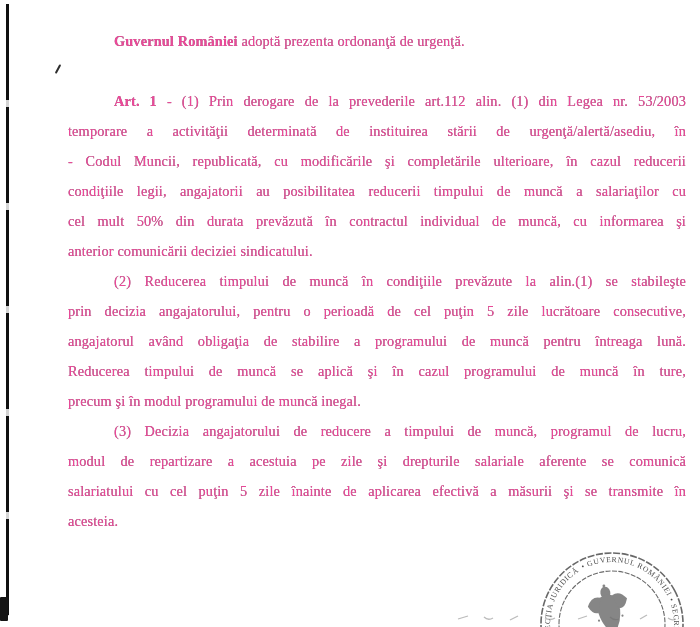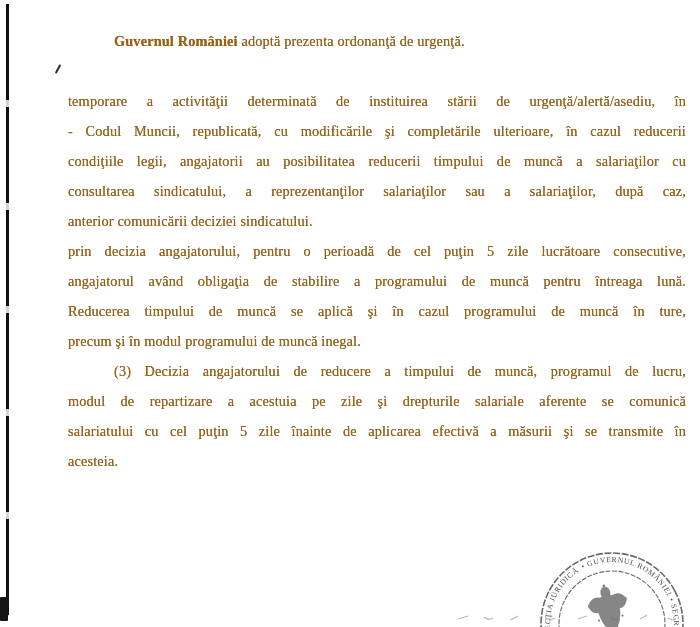--- a/index.html
+++ b/index.html
@@ -1,18 +1,18 @@
 <!DOCTYPE html>
 <html><head>
 <meta charset="utf-8">
 <style>
   html,body{margin:0;padding:0;background:#ffffff;}
   .page{
     position:relative;width:700px;height:627px;background:#ffffff;overflow:hidden;
-    font-family:"Liberation Serif","DejaVu Serif",serif;color:#a16207;
+    font-family:"Liberation Serif","DejaVu Serif",serif;color:#ec4899;
   }
   .content{position:absolute;left:68px;top:26px;width:618px;}
   .preamble{
     margin:0 0 30px 0;font-size:14.3px;line-height:30px;text-indent:46px;
     text-align:left;letter-spacing:.15px;text-shadow:0 0 .4px rgba(0,0,0,.55);
   }
   .line{
     font-size:14.3px;line-height:30px;height:30px;overflow:hidden;
     text-align:justify;text-align-last:justify;
     letter-spacing:.15px;text-shadow:0 0 .4px rgba(0,0,0,.55);
@@ -35,26 +35,28 @@
 <div class="page">
 
   <div class="scan-line"></div>
   <div class="scan-blob"></div>
   <div class="tick"></div>
 
   <div class="content">
 
     <p class="preamble"><b>Guvernul României</b><span> adoptă prezenta ordonanţă de urgenţă.</span></p>
 
+    <div class="line first"><b>Art. 1</b><span> - (1) Prin derogare de la prevederile art.112 alin. (1) din Legea nr. 53/2003</span></div>
     <div class="line">temporare a activităţii determinată de instituirea stării de urgenţă/alertă/asediu, în</div>
     <div class="line">- Codul Muncii, republicată, cu modificările şi completările ulterioare, în cazul reducerii</div>
     <div class="line">condiţiile legii, angajatorii au posibilitatea reducerii timpului de muncă a salariaţilor cu</div>
-    <div class="line">consultarea sindicatului, a reprezentanţilor salariaţilor sau a salariaţilor, după caz,</div>
+    <div class="line">cel mult 50% din durata prevăzută în contractul individual de muncă, cu informarea şi</div>
     <div class="line last">anterior comunicării deciziei sindicatului.</div>
 
+    <div class="line first">(2) Reducerea timpului de muncă în condiţiile prevăzute la alin.(1) se stabileşte</div>
     <div class="line">prin decizia angajatorului, pentru o perioadă de cel puţin 5 zile lucrătoare consecutive,</div>
     <div class="line">angajatorul având obligaţia de stabilire a programului de muncă pentru întreaga lună.</div>
     <div class="line">Reducerea timpului de muncă se aplică şi în cazul programului de muncă în ture,</div>
     <div class="line last">precum şi în modul programului de muncă inegal.</div>
 
     <div class="line first">(3) Decizia angajatorului de reducere a timpului de muncă, programul de lucru,</div>
     <div class="line">modul de repartizare a acestuia pe zile şi drepturile salariale aferente se comunică</div>
     <div class="line">salariatului cu cel puţin 5 zile înainte de aplicarea efectivă a măsurii şi se transmite în</div>
     <div class="line last">acesteia.</div>
 

